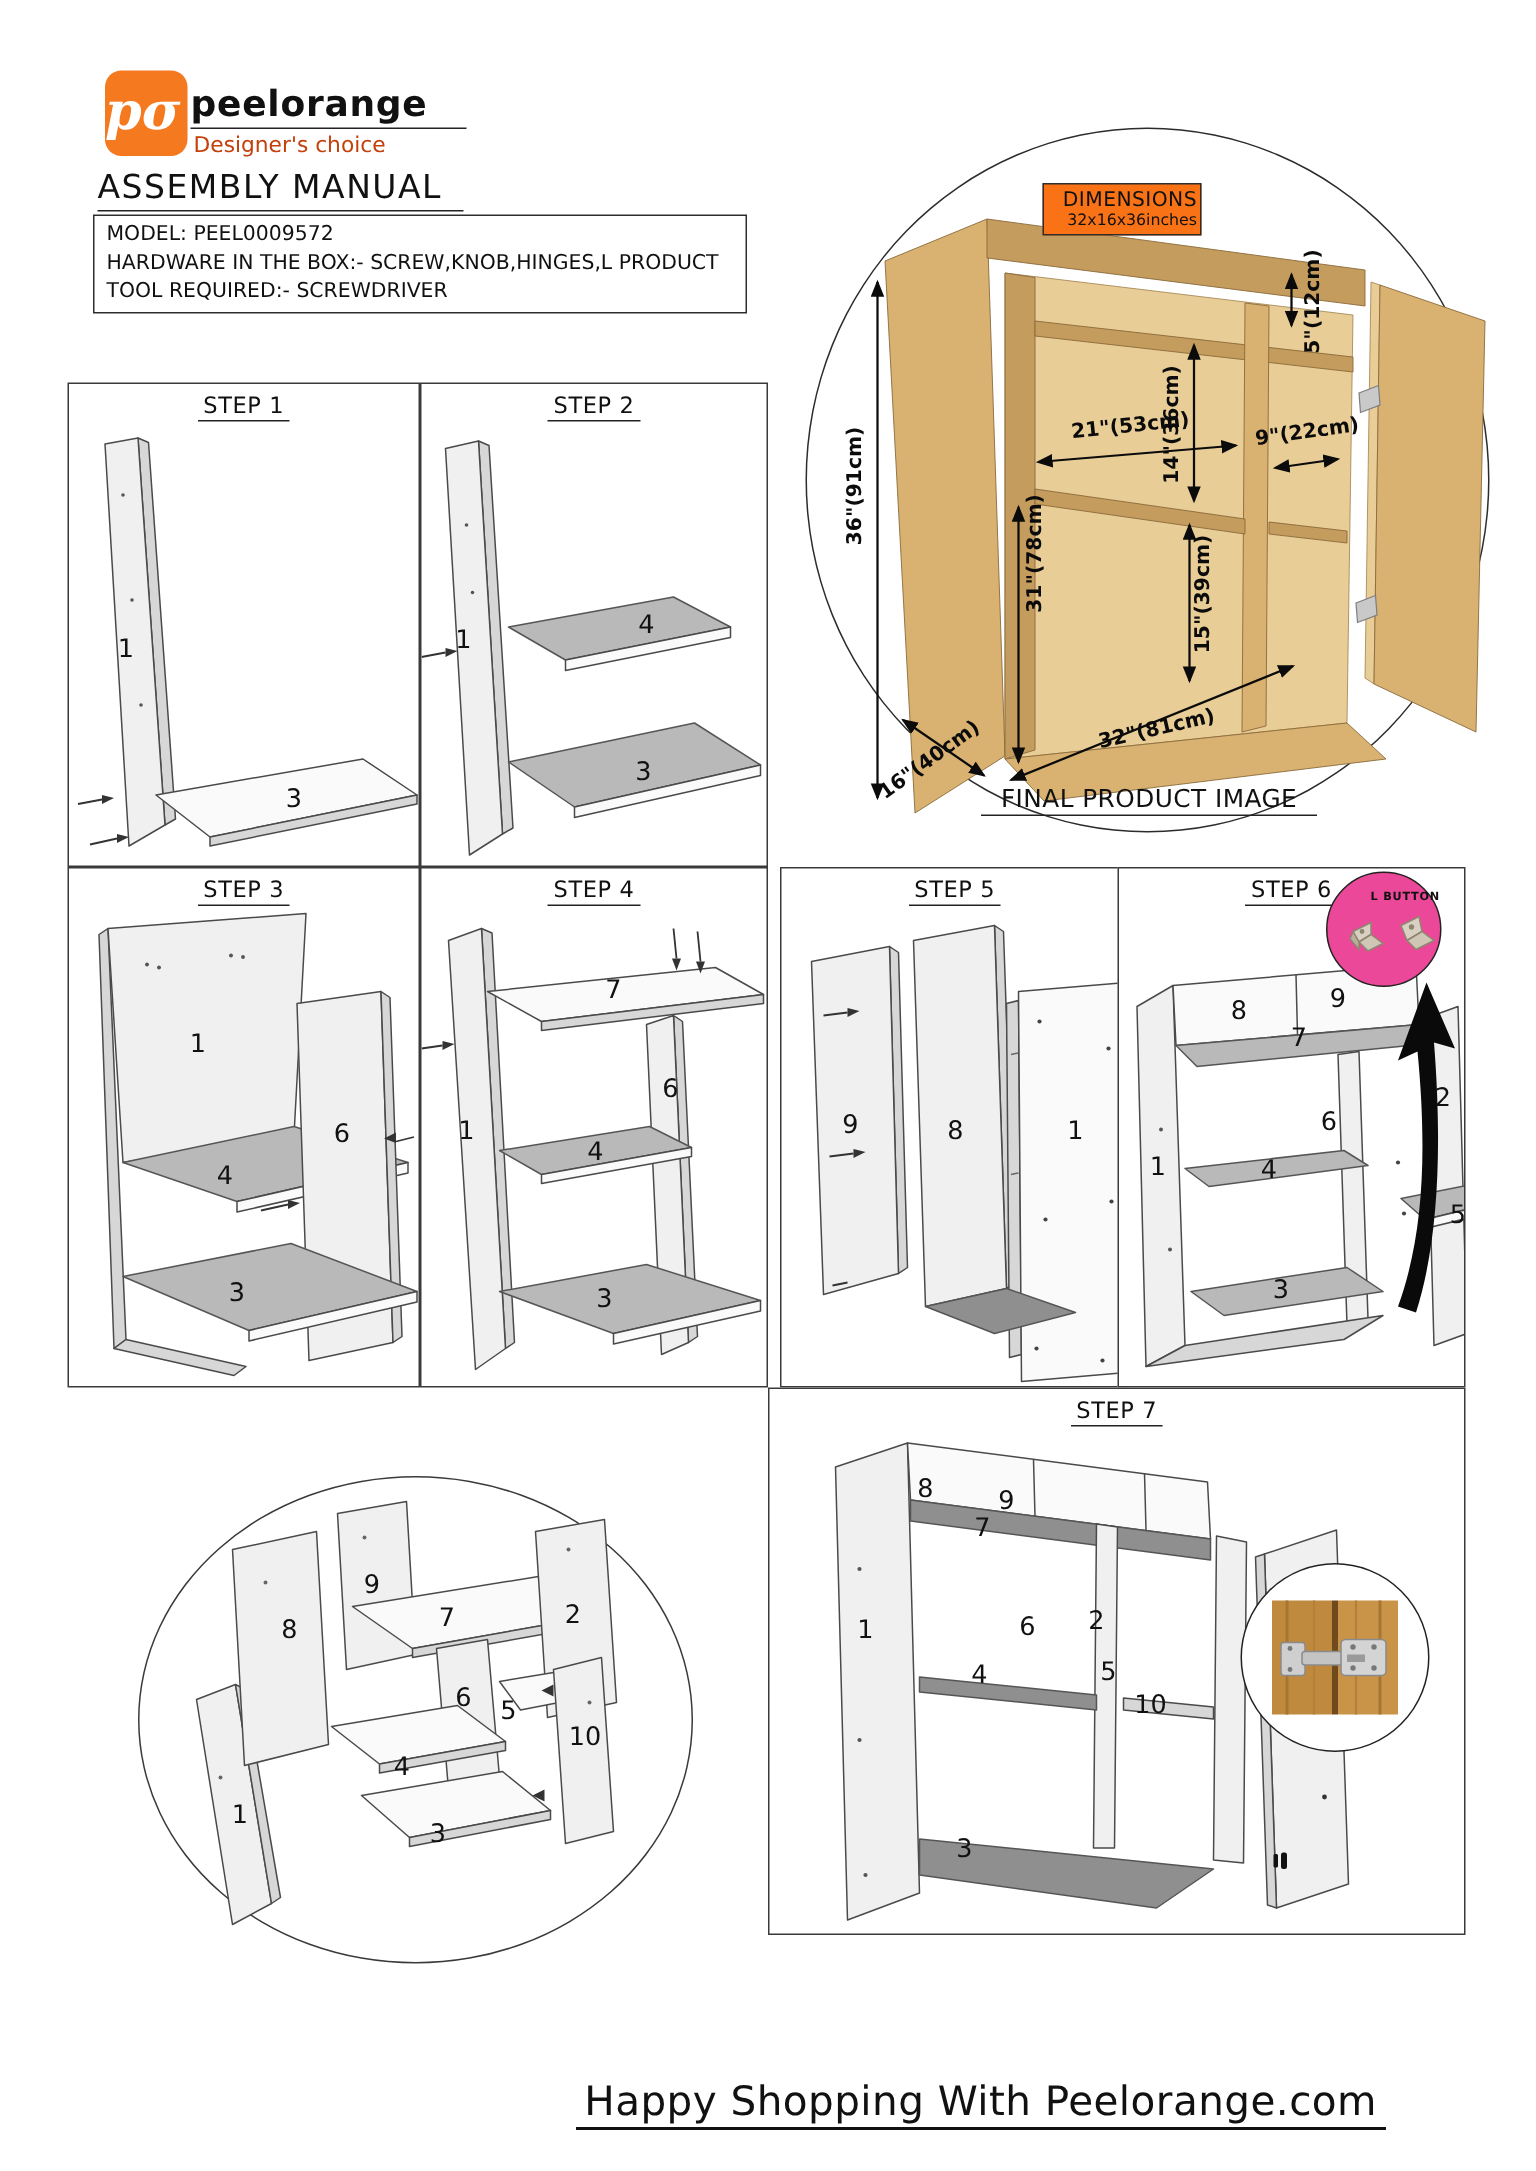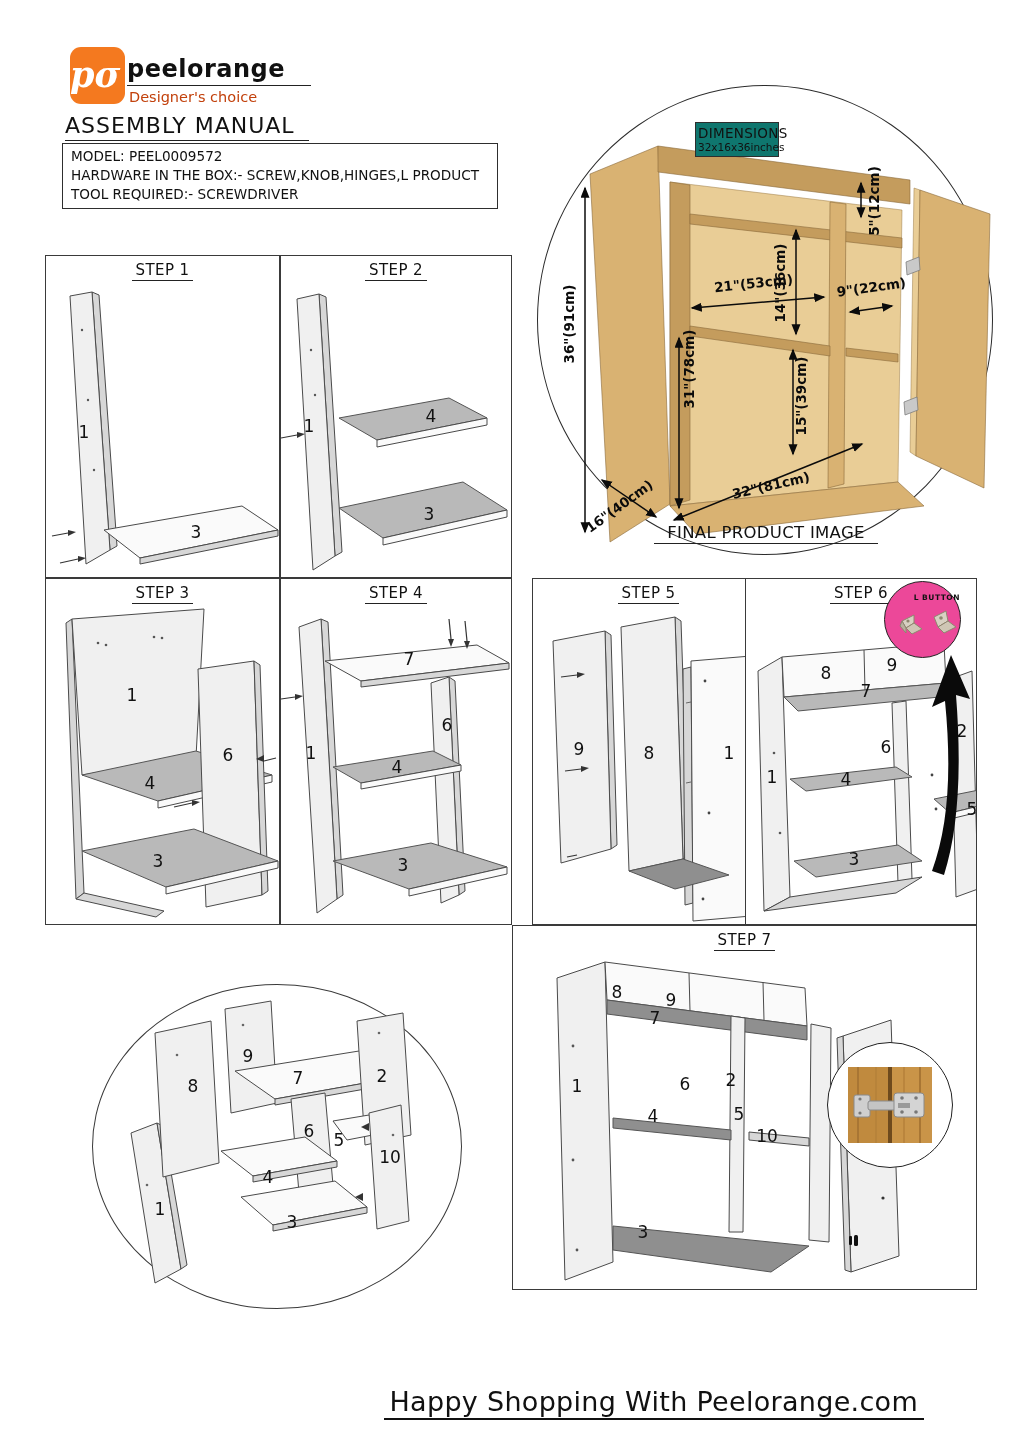--- a/index.html
+++ b/index.html
@@ -17,21 +17,21 @@
 
   
   .stepbox{border:1.2px solid #3a3a3a;background:#fff}
   .steptitle{position:absolute;top:5px;left:0;right:0;text-align:center;font-size:15px;letter-spacing:.4px}
   .steptitle span{border-bottom:1.4px solid #222;padding:0 4px 1px 4px}
   .stepbox svg{position:absolute;left:0;top:24px}
 
   
   .bigellipse{left:537px;top:85px;width:456px;height:470px;border:1.6px solid #2c2c2c;border-radius:50%}
   .explellipse{left:92px;top:984px;width:370px;height:325px;border:1.6px solid #3a3a3a;border-radius:50%;background:#fff}
-  .dimsbox{position:absolute;left:157px;top:36px;width:84px;border:1.3px solid #2e2e2e;background:#0f766e;text-align:right;padding:2px 2px 3px 2px}
+  .dimsbox{position:absolute;left:157px;top:36px;width:106px;border:1.3px solid #2e2e2e;background:#f97316;text-align:right;padding:2px 2px 3px 2px}
   .dimsbox .t1{font-size:13.5px;letter-spacing:.3px}
   .dimsbox .t2{font-size:10.5px}
   .fpi{position:absolute;left:116px;top:437px;width:224px;text-align:center;font-size:16.5px;letter-spacing:.3px;border-bottom:1.6px solid #222;padding-bottom:1px}
 
   
   .lbtn-circle{left:884px;top:581px;width:77px;height:77px;border:1.5px solid #222;border-radius:50%;background:#ec4899;z-index:5;text-align:right}
   .lbtn-circle .cap{font-size:7.5px;font-weight:bold;letter-spacing:.5px;margin-top:11px}
   .hinge-circle{left:827px;top:1042px;width:126px;height:126px;border:1.5px solid #222;border-radius:50%;background:#fff;z-index:5;display:flex;align-items:center;justify-content:center}
 
   .footer{left:0;top:1386px;width:924px;text-align:right;font-size:27px}
@@ -207,21 +207,21 @@
     <line class="scr" x1="0" y1="96" x2="14" y2="94"></line>
       <polygon points="14,91 22,93 14,97" fill="#333"></polygon>
     <text class="lbl" x="30" y="156">1</text>
     <text class="lbl" x="128" y="62">7</text>
     <text class="lbl" x="166" y="128">6</text>
     <text class="lbl" x="116" y="170">4</text>
     <text class="lbl" x="122" y="268">3</text>
   </svg>
 </div>
 
-<div class="abs stepbox" style="left:532px;top:578px;width:233px;height:347px">
+<div class="abs stepbox" style="left:520px;top:578px;width:233px;height:347px">
   <div class="steptitle"><span>STEP 5</span></div>
   <svg width="231" height="321" viewBox="0 0 231 321">
     <polygon class="pd" points="72,28 78,32 84,242 78,246"></polygon>
     <polygon class="p" points="20,38 72,28 78,246 28,260" fill="#e4e4e4"></polygon>
     <polygon class="pd" points="142,14 148,18 156,252 150,256"></polygon>
     <polygon class="p" points="88,24 142,14 150,256 96,268"></polygon>
     <polygon class="pd" points="150,66 158,64 160,300 152,302"></polygon>
     <line x1="153" y1="100" x2="158" y2="99" stroke="#666" stroke-width="1"></line>
     <line x1="153" y1="180" x2="158" y2="179" stroke="#666" stroke-width="1"></line>
     <polygon class="pl" points="158,58 230,52 230,312 160,318"></polygon>

